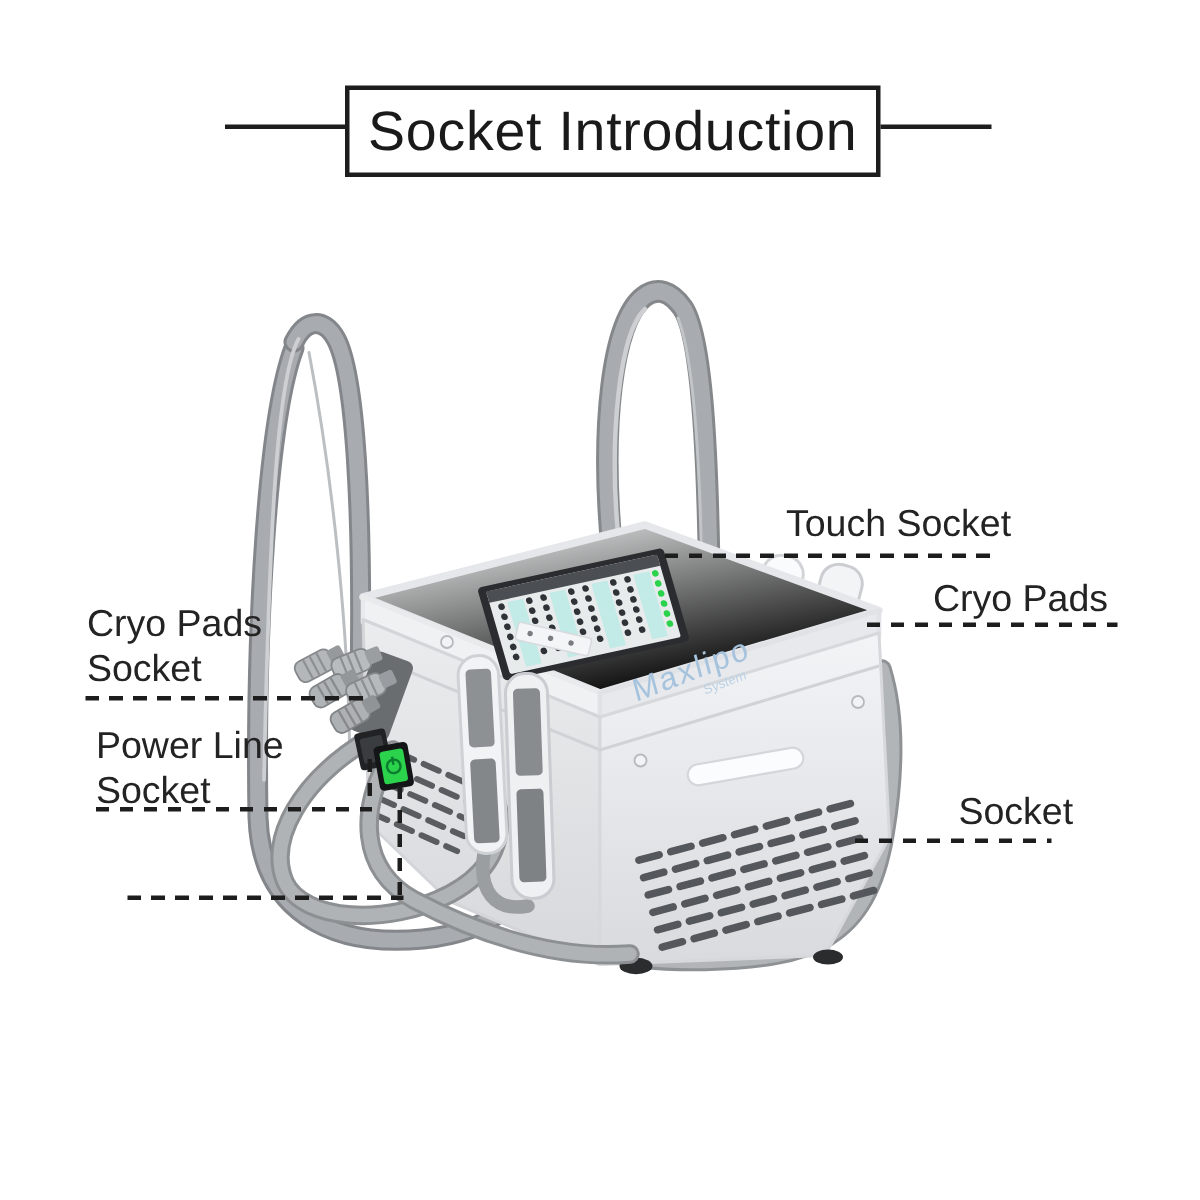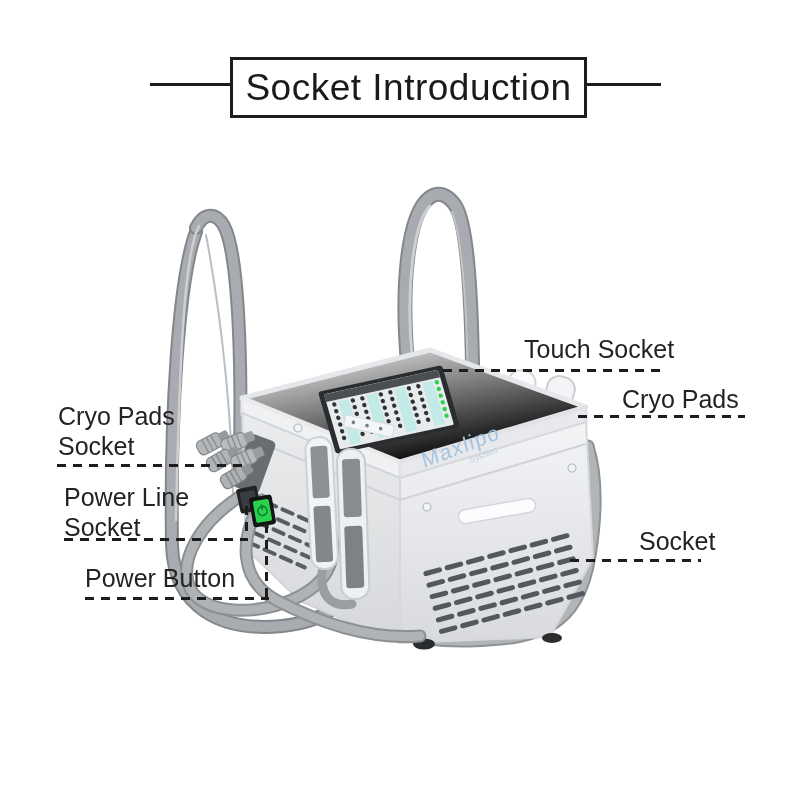--- a/index.html
+++ b/index.html
@@ -233,23 +233,20 @@
   </div>
   <div class="dash-h" style="left:57px;top:464px;width:185px;"></div>
 
   <div class="callout" style="left:64px;top:482px;">
     <span style="display:block">Power Line</span>
     <span style="display:block">Socket</span>
   </div>
   <div class="dash-h" style="left:64px;top:538px;width:184px;"></div>
   <div class="dash-v" style="left:245px;top:506px;height:34px;"></div>
 
-  <div class="callout" style="left:85px;top:563px;">
-    <span>Power Button</span>
-  </div>
   <div class="dash-h" style="left:85px;top:597px;width:184px;"></div>
   <div class="dash-v" style="left:265px;top:524px;height:75px;"></div>
 
   <div class="callout" style="left:639px;top:526px;">
     <span>Socket</span>
   </div>
   <div class="dash-h" style="left:570px;top:559px;width:131px;"></div>
 
 </div>
 

